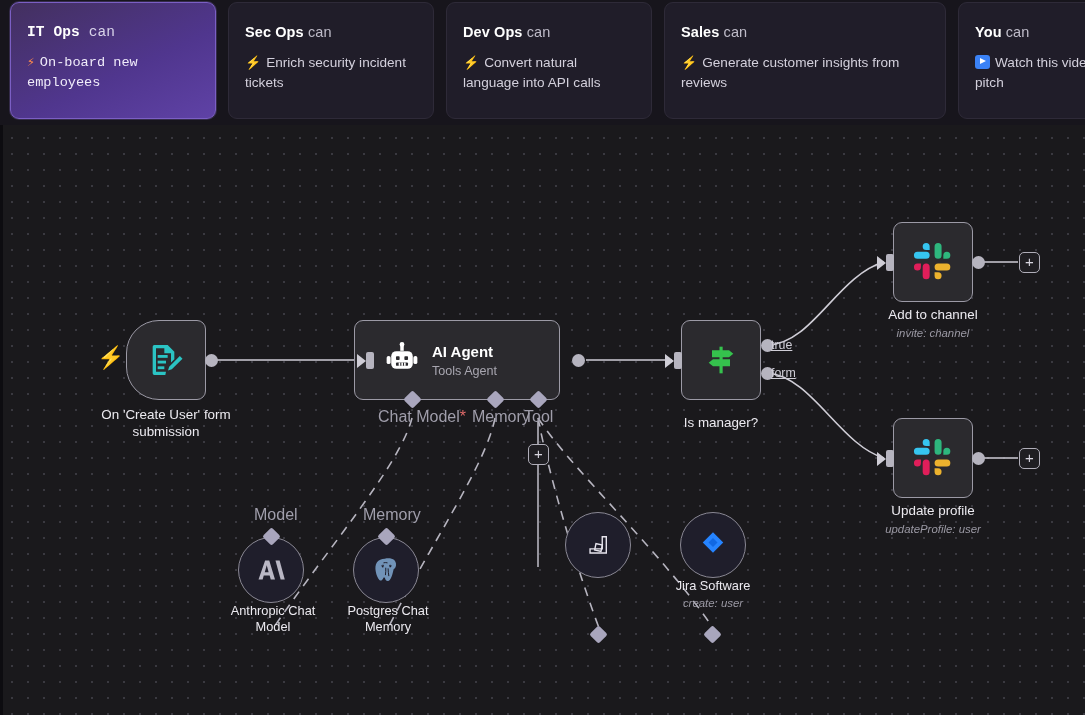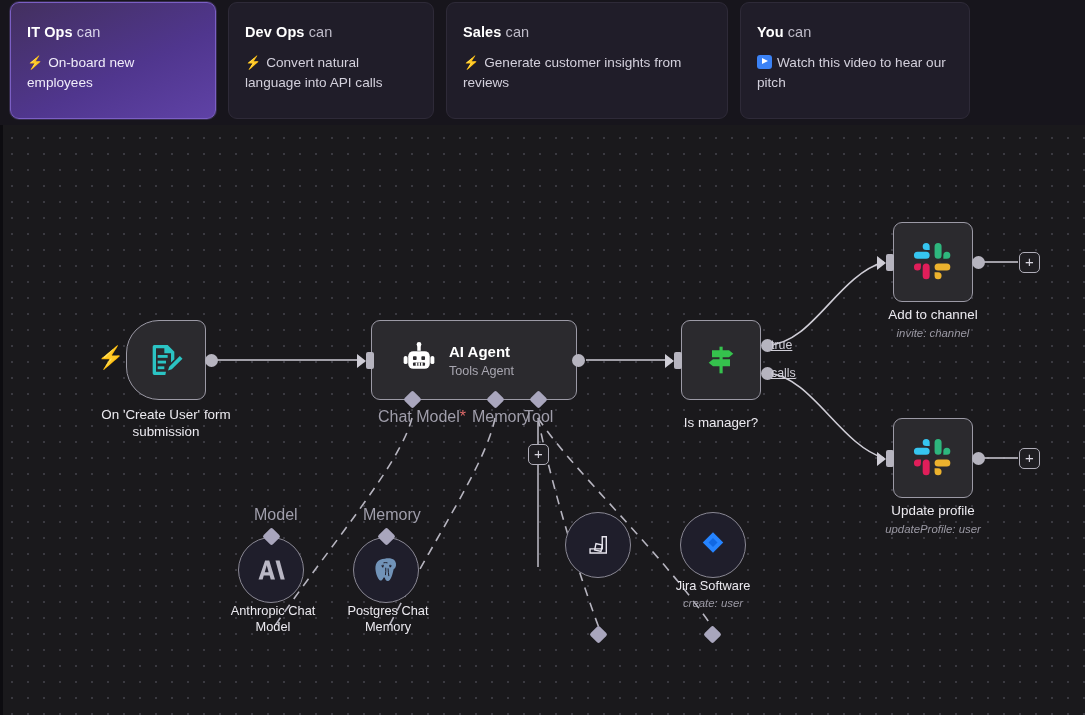--- a/index.html
+++ b/index.html
@@ -39,20 +39,21 @@
     background: #201d29;
     border: 1px solid #2e2a38;
     flex: 0 0 auto;
     position: relative;
     overflow: hidden;
   }
   .persona-card.active {
     background: linear-gradient(155deg, #43305f 0%, #50368e 58%, #5f42a6 100%);
     border: 1px solid #7b5fc4;
     box-shadow: 0 0 0 1px rgba(140,110,210,.25);
+    font-family: Liberation Mono, monospace;
   }
   .persona-card.wide { width: 282px; }
   .persona-card.last { width: 230px; }
   .card-head {
     font-size: 14.5px;
     color: #bfbcc9;
     margin: 0 0 13px 0;
     letter-spacing: .1px;
     line-height: 1;
   }
@@ -243,20 +244,29 @@
   <div class="persona-card active">
     <div class="card-head">
       <b>IT Ops</b>
       <span>can</span>
     </div>
     <div class="card-body">
       <span class="bolt-ico">⚡</span><span>On-board new employees</span>
     </div>
   </div>
 
+  <div class="persona-card">
+    <div class="card-head">
+      <b>Sec Ops</b>
+      <span>can</span>
+    </div>
+    <div class="card-body">
+      <span class="bolt-ico">⚡</span><span>Enrich security incident tickets</span>
+    </div>
+  </div>
 
   <div class="persona-card">
     <div class="card-head">
       <b>Dev Ops</b>
       <span>can</span>
     </div>
     <div class="card-body">
       <span class="bolt-ico">⚡</span><span>Convert natural language into API calls</span>
     </div>
   </div>
@@ -316,21 +326,21 @@
       <rect x="7" y="15.8" width="4" height="1.7" fill="#2bc4c4"></rect>
       <path d="M20.3 9.6l1.6 1.6-6.4 6.4-2.3.7.7-2.3 6.4-6.4z" fill="#2bc4c4"></path>
     </svg>
   </div>
   <div class="port-out" style="left:205px; top:229px;"></div>
   <div class="node-caption" style="left:66px; top:282px; width:200px;">
     <span>On 'Create User' form</span><br><span>submission</span>
   </div>
 
   <div class="port-in" style="left:366px; top:227px;"></div>
-  <div class="node agent" style="left:371px; top:195px;gap:11px;">
+  <div class="node agent" style="left:354px; top:195px;gap:11px;">
     <svg class="ico" width="38" height="38" viewBox="0 0 24 24">
       <rect x="5.2" y="6.4" width="13.6" height="11.2" rx="3.2" fill="#ffffff"></rect>
       <rect x="10.9" y="2.6" width="2.2" height="3.6" fill="#ffffff"></rect>
       <circle cx="12" cy="2.2" r="1.5" fill="#ffffff"></circle>
       <rect x="2.3" y="9.4" width="2.5" height="5.2" rx="1.2" fill="#ffffff"></rect>
       <rect x="19.2" y="9.4" width="2.5" height="5.2" rx="1.2" fill="#ffffff"></rect>
       <rect x="8.2" y="9.6" width="2.3" height="2.4" rx=".5" fill="#2b2a2e"></rect>
       <rect x="13.5" y="9.6" width="2.3" height="2.4" rx=".5" fill="#2b2a2e"></rect>
       <rect x="8.2" y="13.6" width="7.6" height="2.1" rx=".6" fill="#2b2a2e"></rect>
       <rect x="9.9" y="13.6" width="1" height="2.1" fill="#ffffff"></rect>
@@ -358,21 +368,21 @@
   <div class="node sq" style="left:681px; top:195px;">
     <svg class="ico" width="40" height="40" viewBox="0 0 24 24">
       <rect x="11.1" y="4" width="1.9" height="16" fill="#35c24d"></rect>
       <path d="M6.6 6.1h10.2l2.6 2.1-2.6 2.1H6.6z" fill="#35c24d"></path>
       <path d="M17.4 11.6H7.2l-2.6 2.1 2.6 2.1h10.2z" fill="#35c24d"></path>
     </svg>
   </div>
   <div class="port-out" style="left:761px; top:214px;"></div>
   <div class="port-lbl" style="left:771px; top:213px;">true</div>
   <div class="port-out" style="left:761px; top:242px;"></div>
-  <div class="port-lbl" style="left:771px; top:241px;">calls</div>
+  <div class="port-lbl" style="left:771px; top:241px;">form</div>
   <div class="node-caption" style="left:641px; top:290px; width:160px;">Is manager?</div>
 
   <div class="port-in" style="left:886px; top:129px;"></div>
   <div class="node sq" style="left:893px; top:97px;">
     <svg class="ico" width="42" height="42" viewBox="0 0 24 24">
       <path d="M5.1 14.9a2 2 0 1 1-2-2h2v2zm1 0a2 2 0 0 1 4 0v5a2 2 0 0 1-4 0v-5z" fill="#E01E5A"></path>
       <path d="M8.1 5.1a2 2 0 1 1 2-2v2h-2zm0 1a2 2 0 0 1 0 4h-5a2 2 0 0 1 0-4h5z" fill="#36C5F0"></path>
       <path d="M17.9 8.1a2 2 0 1 1 2 2h-2v-2zm-1 0a2 2 0 0 1-4 0v-5a2 2 0 0 1 4 0v5z" fill="#2EB67D"></path>
       <path d="M14.9 17.9a2 2 0 1 1-2 2v-2h2zm0-1a2 2 0 0 1 0-4h5a2 2 0 0 1 0 4h-5z" fill="#ECB22E"></path>
     </svg>

